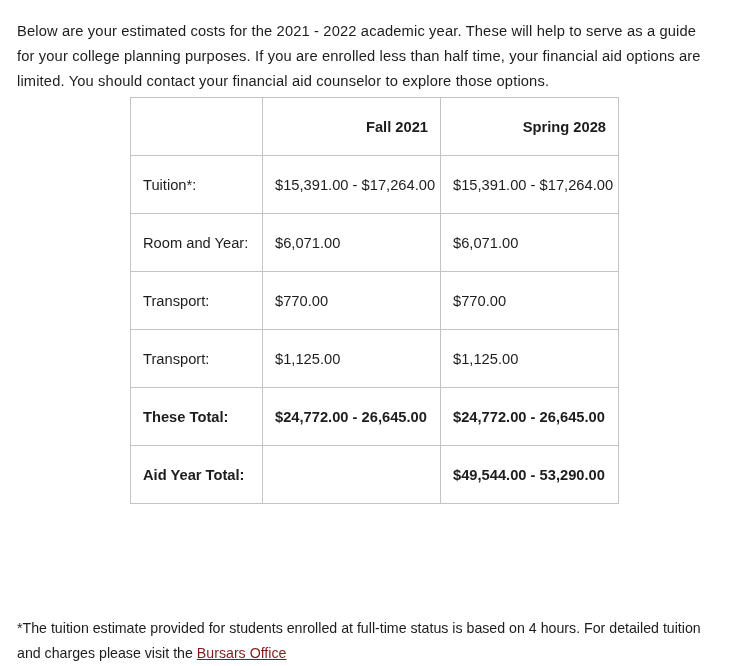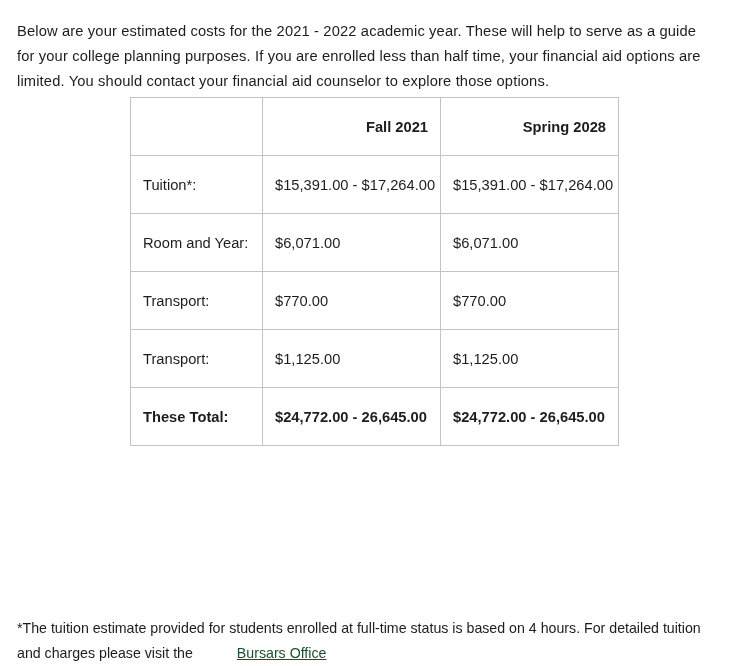--- a/index.html
+++ b/index.html
@@ -94,24 +94,23 @@
     position: absolute;
     left: 17px;
     top: 602px;
     width: 700px;
     font-size: 14.2px;
     line-height: 25px;
     color: #1d1d1d;
   }
 
   .footnote a.bursars-link {
-    color: #14532d;
+    color: #7f1d1d;
     text-decoration: underline;
     text-underline-offset: 1px;
-    margin-left: 40px;
   }
 </style>
 </head>
 <body>
 
 <div id="page">
 
   <p class="intro">Below are your estimated costs for the 2021 - 2022 academic year. These will help to serve as a guide for your college planning purposes. If you are enrolled less than half time, your financial aid options are limited. You should contact your financial aid counselor to explore those options.</p>
 
   <div class="cost-table-wrap">
@@ -148,20 +147,25 @@
           <tr>
             <th class="label">Transport:</th>
             <td class="amount">$1,125.00</td>
             <td class="amount">$1,125.00</td>
           </tr>
           <tr class="total-row">
             <th class="label">These Total:</th>
             <td class="amount">$24,772.00 - 26,645.00</td>
             <td class="amount">$24,772.00 - 26,645.00</td>
           </tr>
+          <tr class="total-row">
+            <th class="label">Aid Year Total:</th>
+            <td class="amount"></td>
+            <td class="amount">$49,544.00 - 53,290.00</td>
+          </tr>
         </tbody>
     </table>
   </div>
 
   <p class="footnote">
     <span>*The tuition estimate provided for students enrolled at full-time status is based on 4 hours. For detailed tuition and charges please visit the </span><a href="#" class="bursars-link">Bursars Office</a><span></span>
   </p>
 
 </div>
 

